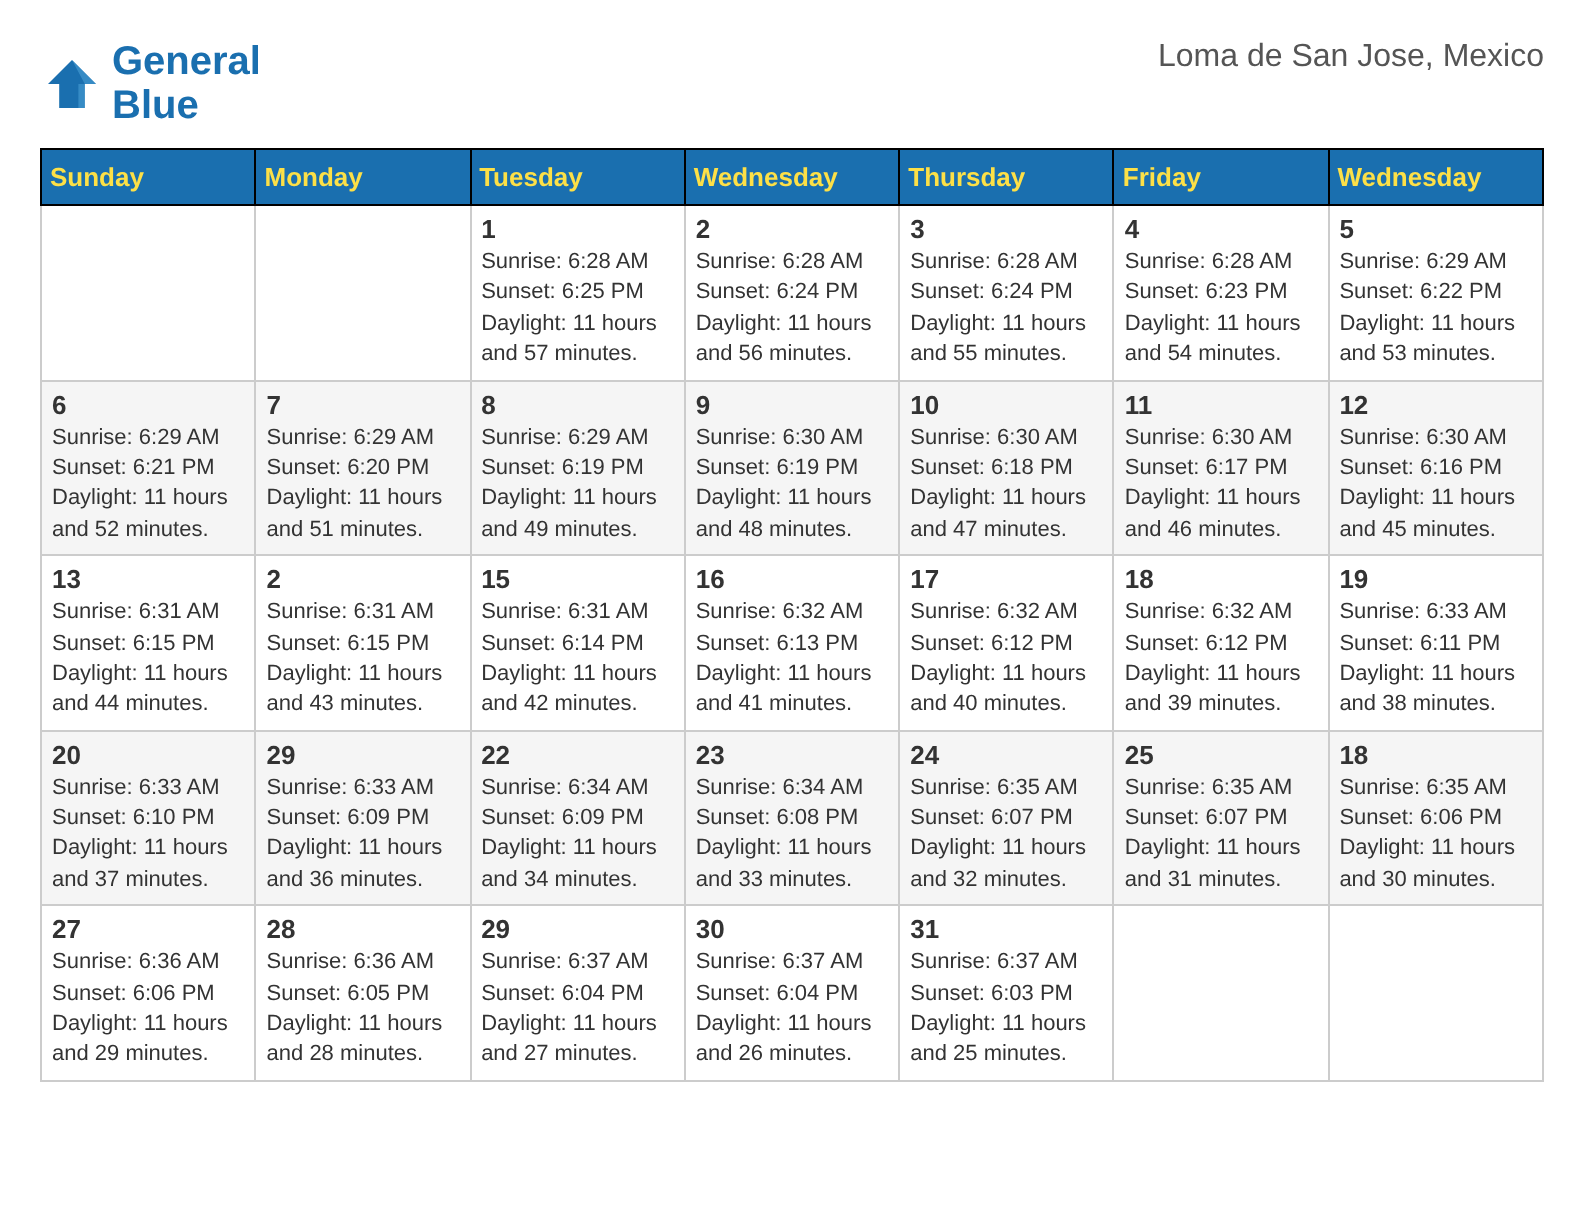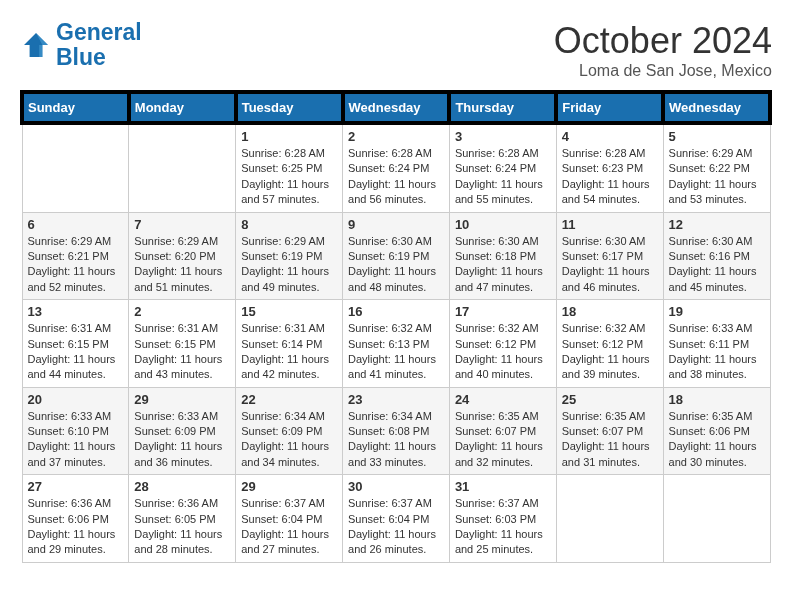--- a/index.html
+++ b/index.html
@@ -15,21 +15,21 @@
       justify-content: space-between;
       align-items: flex-start;
       margin-bottom: 10px;
     }
     .logo {
       display: flex;
       align-items: center;
       gap: 4px;
     }
     .logo-text {
-      font-size: 23px;
+      font-size: 20px;
       font-weight: bold;
       color: #333;
       line-height: 1.1;
     }
     .logo-text span {
       color: #1a6faf;
     }
     .logo-icon {
       width: 32px;
       height: 32px;
@@ -46,26 +46,26 @@
       font-size: 16px;
       color: #555;
     }
     table {
       width: 100%;
       border-collapse: collapse;
       font-size: 11px;
     }
     thead th {
       background-color: #1a6faf;
-      color: #ffffff;
+      color: #fde047;
       padding: 6px 4px;
       text-align: left;
       font-size: 13px;
       font-weight: bold;
-      border: 4px solid #000000;
+      border: 1px solid #000000;
     }
     td {
       border: 1px solid #ccc;
       vertical-align: top;
       padding: 4px 5px;
       width: calc(100% / 7);
       min-height: 80px;
       height: 80px;
     }
     .day-num {
@@ -101,21 +101,20 @@
     <svg class="logo-icon" viewBox="0 0 40 40">
       <polygon points="20,5 35,20 28,20 28,35 12,35 12,20 5,20" fill="#1a6faf"></polygon>
       <polygon points="20,5 35,20 28,20 28,35 24,35 24,20 28,20" fill="#4a9fd4" opacity="0.6"></polygon>
     </svg>
     <div class="logo-text">
       <div><span>General</span></div>
       <div><span>Blue</span></div>
     </div>
   </div>
   <div class="title-block">
-    <div class="month-title">October 2024</div>
     <div class="location">Loma de San Jose, Mexico</div>
   </div>
 </div>
 
 <table>
   <thead>
     <tr>
     <th>Sunday</th>
         <th>Monday</th>
         <th>Tuesday</th>

